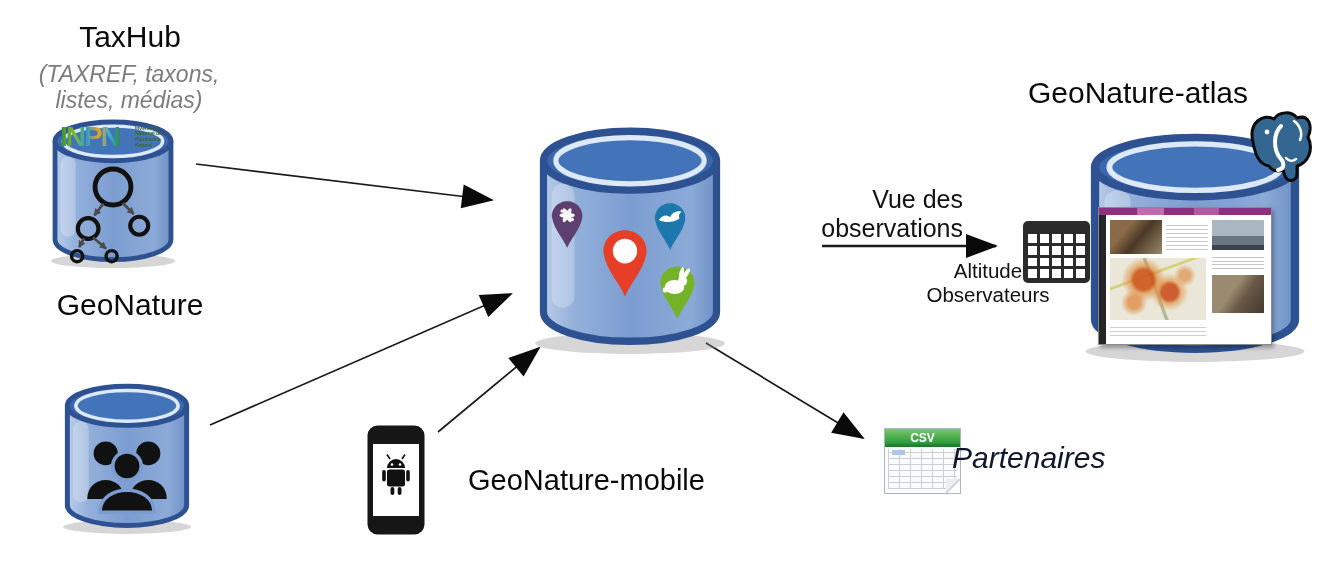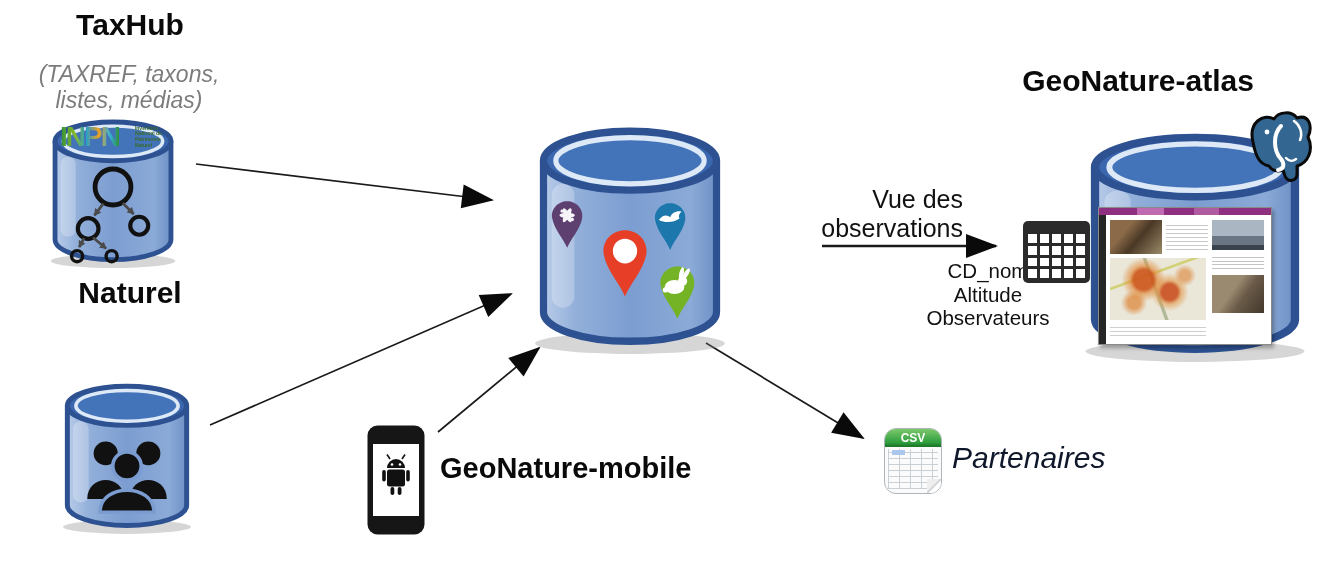--- a/index.html
+++ b/index.html
@@ -1,19 +1,19 @@
 <!DOCTYPE html>
 <html><head>
 <meta charset="utf-8">
 <style>
   html,body{margin:0;padding:0;background:#fff;}
   .canvas{position:relative;width:1319px;height:561px;background:#ffffff;overflow:hidden;
           font-family:"Liberation Sans",sans-serif;color:#0a0a0a;}
   .abs{position:absolute;}
-  .node-title{font-weight:bold;font-size:30px;text-align:center;letter-spacing:0;}
+  .node-title{font-weight:normal;font-size:30px;text-align:center;letter-spacing:0;margin-top:12px;}
   .node-sub{font-style:italic;font-size:23px;line-height:1.12;color:#7c7c7c;text-align:center;white-space:pre-line;}
   .arrows{position:absolute;left:0;top:0;width:1319px;height:561px;pointer-events:none;}
 
   
   .taxhub-title{left:30px;top:8px;width:200px;}
   .taxhub-sub{left:0px;top:42px;width:258px;margin-top:20px;}
   .tax-cyl{left:44px;top:104px;width:138px;height:166px;}
   .inpn{left:60px;top:116px;width:112px;height:42px;display:flex;align-items:center;gap:16px;}
   .inpn-word{font-size:28px;font-weight:800;letter-spacing:-2px;line-height:1;
      background:linear-gradient(90deg,#2f8f3a,#86b82a 25%,#2aa0c8 45%,#e8a020 65%,#35b0d8 85%,#2f8f3a);
@@ -24,21 +24,21 @@
   .usershub-title{left:20px;top:276px;width:220px;}
   .usershub-sub{left:0px;top:312px;width:256px;}
   .users-cyl{left:56px;top:368px;width:142px;height:168px;}
 
   
   .geonature-title{left:520px;top:48px;width:225px;}
   .geo-cyl{left:527px;top:104px;width:206px;height:252px;}
 
   
   .phone{left:366px;top:424px;width:60px;height:112px;}
-  .mobile-title{left:440px;top:452px;width:290px;text-align:left;font-size:29px;}
+  .mobile-title{left:468px;top:452px;width:290px;text-align:left;font-size:29px;}
 
   
   .flow-label{left:798px;top:185px;width:165px;font-size:25px;line-height:1.16;text-align:right;white-space:pre-line;color:#111;}
   .flow-fields{left:906px;top:259px;width:164px;text-align:center;font-size:20.5px;line-height:23.5px;color:#111;}
   .flow-fields span{display:block;}
   .table-icon{left:1023px;top:221px;width:67px;height:62px;background:#2b2b2b;border-radius:5px;
      box-sizing:border-box;padding:13px 5px 5px 5px;display:grid;
      grid-template-columns:repeat(5,1fr);grid-template-rows:repeat(4,1fr);gap:3px;z-index:5;}
   .table-icon i{background:#ffffff;display:block;}
 
@@ -65,22 +65,22 @@
   .shot-photo2{position:absolute;left:113px;top:12px;width:52px;height:30px;
      background:linear-gradient(180deg,#aab6c2 0 55%,#6a7684 55% 82%,#3a424e 82%);}
   .shot-text2{position:absolute;left:113px;top:47px;width:52px;height:16px;
      background:repeating-linear-gradient(#fff 0 2.5px,#c4c4c4 2.5px 3.5px);}
   .shot-photo3{position:absolute;left:113px;top:67px;width:52px;height:38px;
      background:linear-gradient(125deg,#9a8a70 0 40%,#6a5a48 60%,#42382c);}
   .shot-text3{position:absolute;left:11px;top:116px;width:96px;height:14px;
      background:repeating-linear-gradient(#fff 0 3px,#cfcfcf 3px 4px);}
 
   
-  .csv{left:884px;top:428px;width:58px;height:66px;background:#fbfbfb;border:1px solid #aeb6bc;
-     border-radius:12px;box-sizing:border-box;overflow:hidden;}
+  .csv{left:884px;top:428px;width:77px;height:66px;background:#fbfbfb;border:1px solid #aeb6bc;
+     border-radius:0;box-sizing:border-box;overflow:hidden;}
   .csv-head{height:17px;background:linear-gradient(#7cc86a,#2e9e3e 80%,#1d7a2a);color:#fff;
      font-weight:bold;font-size:12px;display:flex;align-items:center;justify-content:center;
      border-bottom:1px solid #1d7a2a;}
   .csv-grid{position:absolute;left:3px;top:20px;right:3px;bottom:4px;
      background-image:repeating-linear-gradient(0deg,#c9d1d6 0 1px,transparent 1px 6px),
                       repeating-linear-gradient(90deg,#c9d1d6 0 1px,transparent 1px 11px);}
   .csv-cell{position:absolute;left:7px;top:21px;width:13px;height:5px;background:#a9c8ec;}
   .csv-fold{position:absolute;right:0;bottom:0;width:14px;height:14px;
      background:linear-gradient(315deg,#ffffff 44%,#c3c9cd 48%,#eeeeee 58%);}
   .partners{left:952px;top:441px;width:180px;font-style:italic;font-size:30px;color:#0f172a;}
@@ -137,21 +137,21 @@
         <line x1="58" y1="194" x2="51" y2="207" marker-end="url(#treeAh)"></line>
         <line x1="71" y1="193" x2="90" y2="209" marker-end="url(#treeAh)"></line>
       </g>
     </g>
   </svg>
   <div class="abs inpn">
     <span class="inpn-word">INPN</span>
     <span class="inpn-cap">Inventaire National du Patrimoine Naturel</span>
   </div>
 
-  <div class="abs node-title usershub-title">Naturel</div>
+  <div class="abs node-title usershub-title">GeoNature</div>
   <svg class="abs users-cyl" viewBox="0 0 200 240" preserveAspectRatio="none">
     <ellipse cx="100" cy="227" rx="90" ry="10" fill="#8a8a8a" opacity="0.35"></ellipse>
     <path d="M16,54 L16,196 A84,29 0 0 0 184,196 L184,54 Z" fill="url(#cylBody)" stroke="#2d5191" stroke-width="7" stroke-linejoin="round"></path>
     <ellipse cx="100" cy="54" rx="84" ry="28" fill="#3a67ae" stroke="#2d5191" stroke-width="7"></ellipse>
     <ellipse cx="100" cy="54" rx="72" ry="22" fill="#4373b9" stroke="#dde9f7" stroke-width="5"></ellipse>
     <rect x="24" y="76" width="22" height="116" rx="11" fill="#ffffff" opacity="0.25"></rect>
     <g>
       <circle cx="70" cy="122" r="17" fill="#111"></circle>
       <path d="M44,187 C44,151 96,151 96,187 Z" fill="#111"></path>
       <circle cx="130" cy="122" r="17" fill="#111"></circle>
@@ -211,21 +211,20 @@
       <rect x="40.2" y="46" width="3.6" height="11.5" rx="1.8" fill="#111"></rect>
       <rect x="24.5" y="63" width="3.8" height="8" rx="1.9" fill="#111"></rect>
       <rect x="31.7" y="63" width="3.8" height="8" rx="1.9" fill="#111"></rect>
     </g>
   </svg>
   <div class="abs node-title mobile-title">GeoNature-mobile</div>
 
   <div class="abs flow-label">Vue des
 observations</div>
   <div class="abs flow-fields">
-    <span>CD_nom</span>
     <span>Altitude</span>
     <span>Observateurs</span>
   </div>
 
   <div class="abs node-title atlas-title">GeoNature-atlas</div>
   <svg class="abs atlas-cyl" viewBox="0 0 200 240" preserveAspectRatio="none">
     <ellipse cx="100" cy="228" rx="92" ry="10" fill="#8a8a8a" opacity="0.35"></ellipse>
     <path d="M16,54 L16,198 A84,28 0 0 0 184,198 L184,54 Z" fill="url(#cylBody)" stroke="#2d5191" stroke-width="7" stroke-linejoin="round"></path>
     <ellipse cx="100" cy="54" rx="84" ry="28" fill="#3a67ae" stroke="#2d5191" stroke-width="7"></ellipse>
     <ellipse cx="100" cy="54" rx="72" ry="22" fill="#4373b9" stroke="#dde9f7" stroke-width="5"></ellipse>

